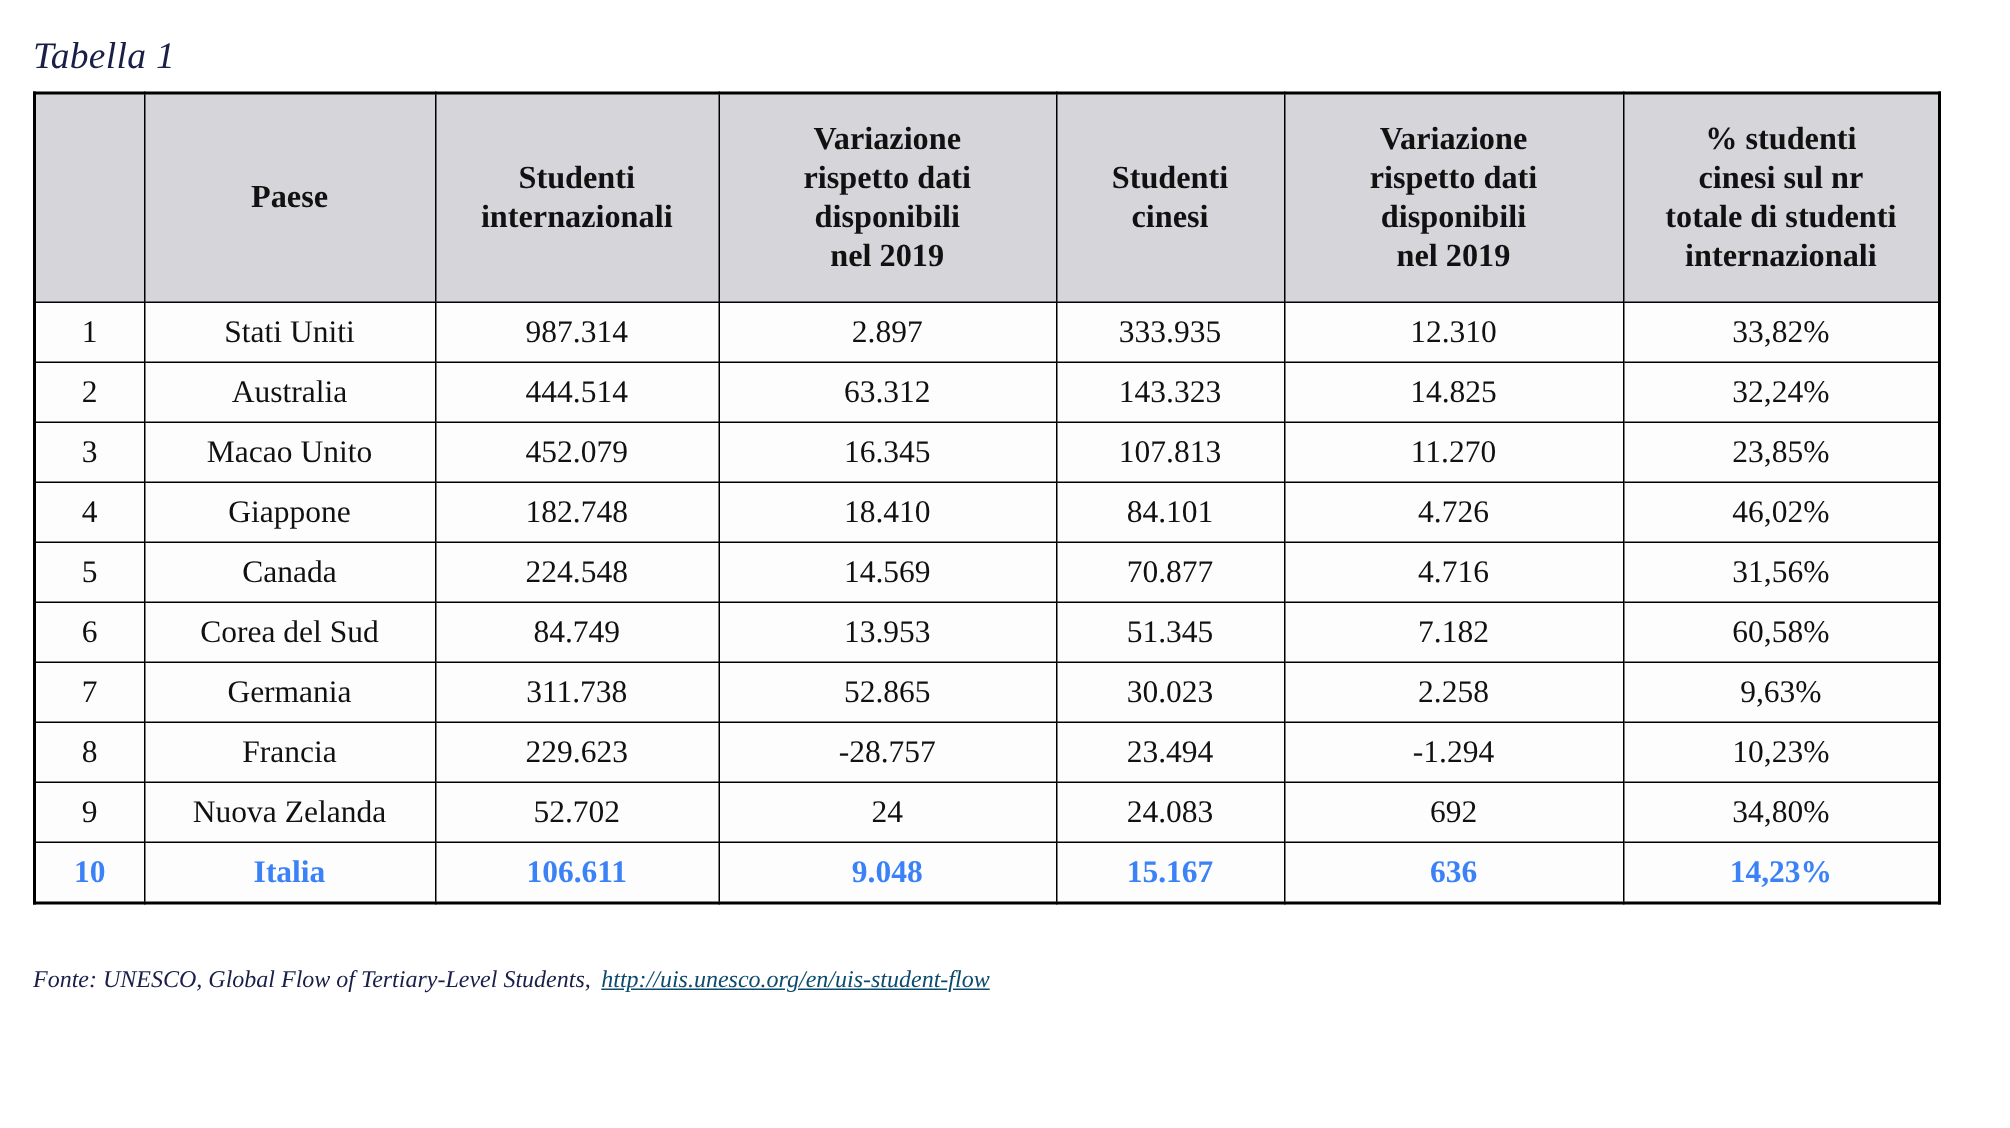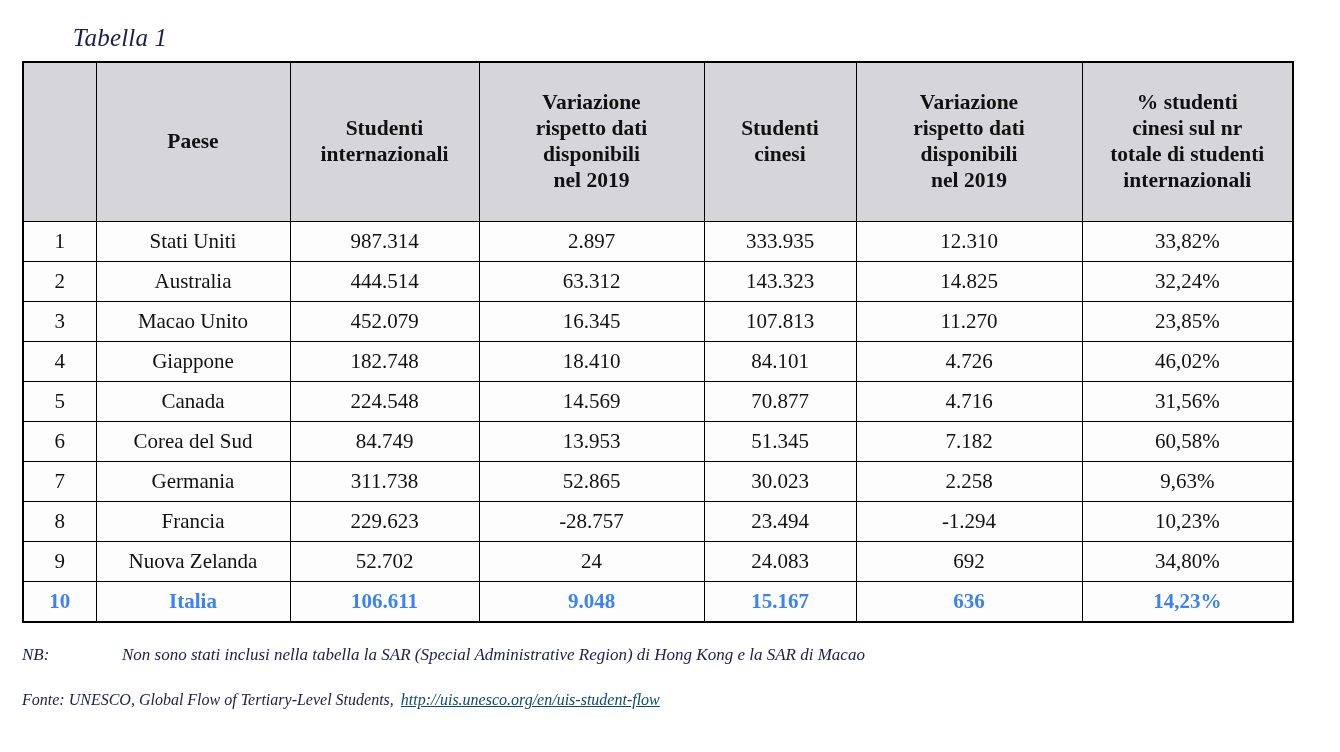--- a/index.html
+++ b/index.html
@@ -24,21 +24,21 @@
     width: 1280px;
     height: 36px;
     display: flex;
     align-items: center;
     font-style: italic;
     font-size: 25px;
     color: #1a1f4a;
     letter-spacing: 0.2px;
     white-space: nowrap;
   }
-  #caption .cap-label { width: 196px; flex: none; text-align: center; }
+  #caption .cap-label { width: 196px; flex: none; }
   #caption .cap-title { flex: none; }
 
   
   #table-wrap {
     position: absolute;
     left: 22px;
     top: 61px;
     width: 1270px;
   }
   table.tbl {
@@ -55,21 +55,21 @@
     font-size: 21px;
     line-height: 1.12;
     background: #fdfdfd;
   }
   table.tbl thead th {
     background: #d6d6da;
     font-weight: bold;
     font-size: 21.5px;
     height: 134px;
     line-height: 1.2;
-    padding: 12px 6px;
+    padding: 2px 6px;
   }
   table.tbl thead th.hdr-blank { }
   table.tbl tbody td { height: 39px; }
 
   
   col.c-idx   { width: 73px; }
   col.c-paese { width: 194px; }
   col.c-intl  { width: 189px; }
   col.c-var1  { width: 225px; }
   col.c-cin   { width: 152px; }
@@ -252,21 +252,17 @@
           <td>9.048</td>
           <td>15.167</td>
           <td>636</td>
           <td>14,23%</td>
         </tr>
       </tbody>
   </table>
 </div>
 
 <div id="notes">
-  <div class="note-row" id="nb-row">
-    <span class="nb-label">NB:</span>
-    <span class="nb-text">Non sono stati inclusi nella tabella la SAR (Special Administrative Region) di Hong Kong e la SAR di Macao</span>
-  </div>
   <div class="note-row" id="fonte-row">
     <span class="fonte-lead">Fonte: UNESCO, Global Flow of Tertiary-Level Students,</span>
     <span class="fonte-link">http://uis.unesco.org/en/uis-student-flow</span>
   </div>
 </div>
 
 </body></html>

